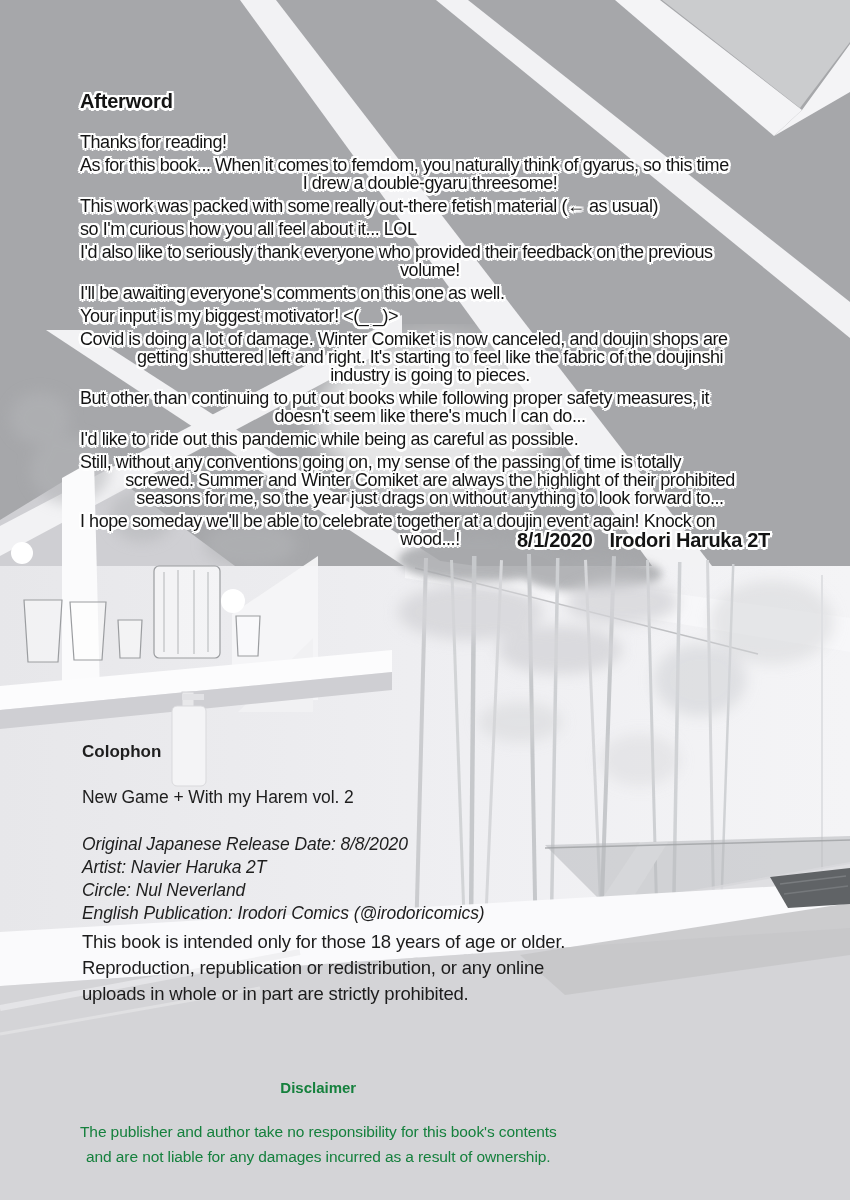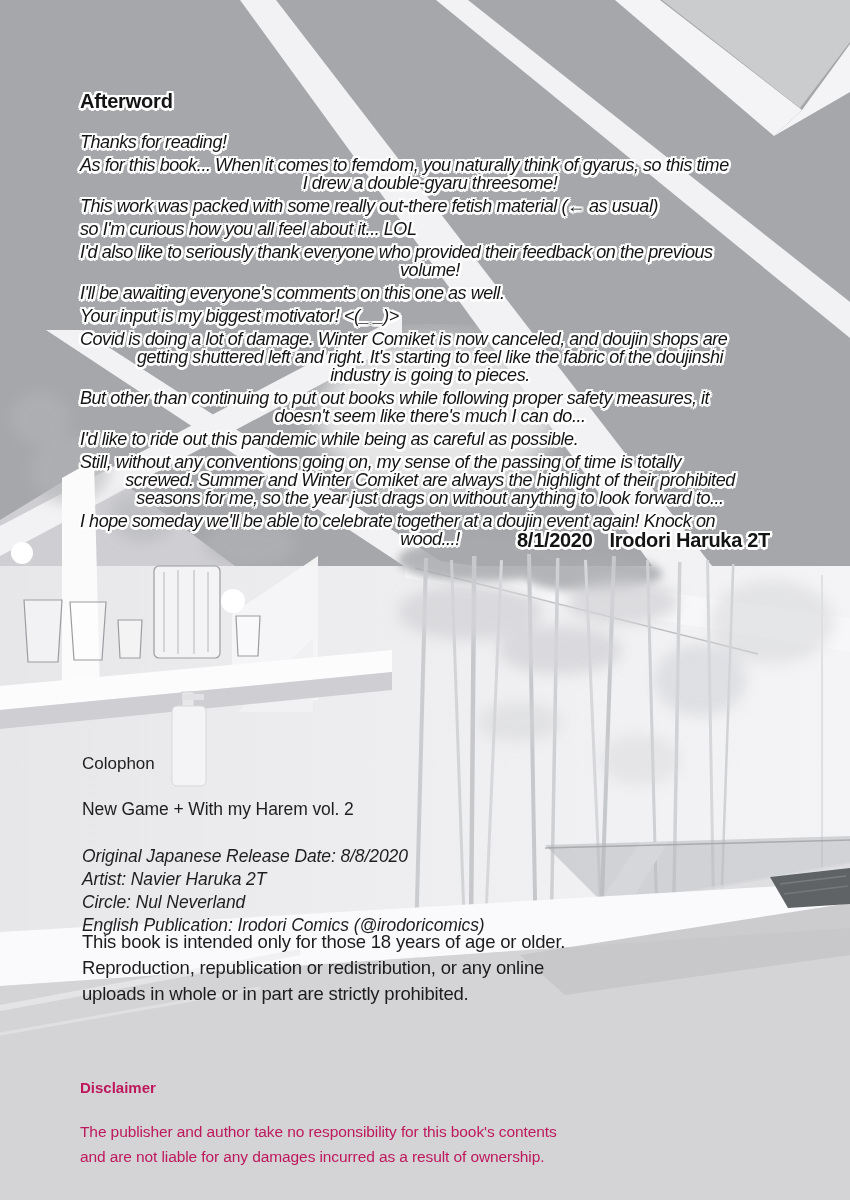--- a/index.html
+++ b/index.html
@@ -22,40 +22,40 @@
       -2.5px 0 0 #fff, 2.5px 0 0 #fff,
       -2px 2px 0 #fff, 0 2.5px 0 #fff, 2px 2px 0 #fff,
       -1px -1px 0 #fff, 1px -1px 0 #fff, -1px 1px 0 #fff, 1px 1px 0 #fff;
   }
 
   .afterword{left:80px;top:90px;width:700px;}
   .aw-head{font-size:20px;font-weight:700;letter-spacing:-0.2px;}
   .aw-body{margin-top:20px;}
   .aw-line{
     font-size:18px;line-height:18px;letter-spacing:-0.45px;
-    white-space:nowrap;margin-top:5px;color:#141414;font-style:italic;
+    white-space:nowrap;margin-top:5px;color:#141414;
   }
   .aw-line[data-cont="true"]{margin-top:0;text-align:center;}
 
   .signature{
     left:80px;top:529px;width:690px;text-align:right;
     font-size:20px;font-weight:700;letter-spacing:-0.3px;white-space:nowrap;
   }
   .sig-author{margin-left:17px;}
 
   .colophon{left:82px;top:742px;color:#1e1e1e;}
-  .col-head{font-size:17px;font-weight:400;margin-top:12px;}
+  .col-head{font-size:17px;font-weight:700;}
   .col-title{font-size:17.5px;margin-top:25px;letter-spacing:-0.1px;}
   .col-lines{margin-top:25px;}
   .col-line{font-size:17.5px;line-height:23px;letter-spacing:-0.1px;white-space:nowrap;font-style:italic;}
 
   .notice{left:82px;top:929px;color:#1c1c1c;}
   .notice-line{font-size:18.5px;line-height:26px;letter-spacing:-0.2px;white-space:nowrap;}
 
-  .disclaimer{left:80px;top:1079px;color:#be185d;}
+  .disclaimer{left:80px;top:1079px;color:#15803d;text-align:center;}
   .disc-head{font-size:15px;font-weight:700;}
   .disc-lines{margin-top:23px;}
   .disc-line{font-size:15.5px;line-height:25px;letter-spacing:-0.1px;white-space:nowrap;}
 </style>
 </head>
 <body>
 
 <div class="page">
 
   <svg class="bg" viewBox="0 0 850 1200" width="850" height="1200" aria-hidden="true">

